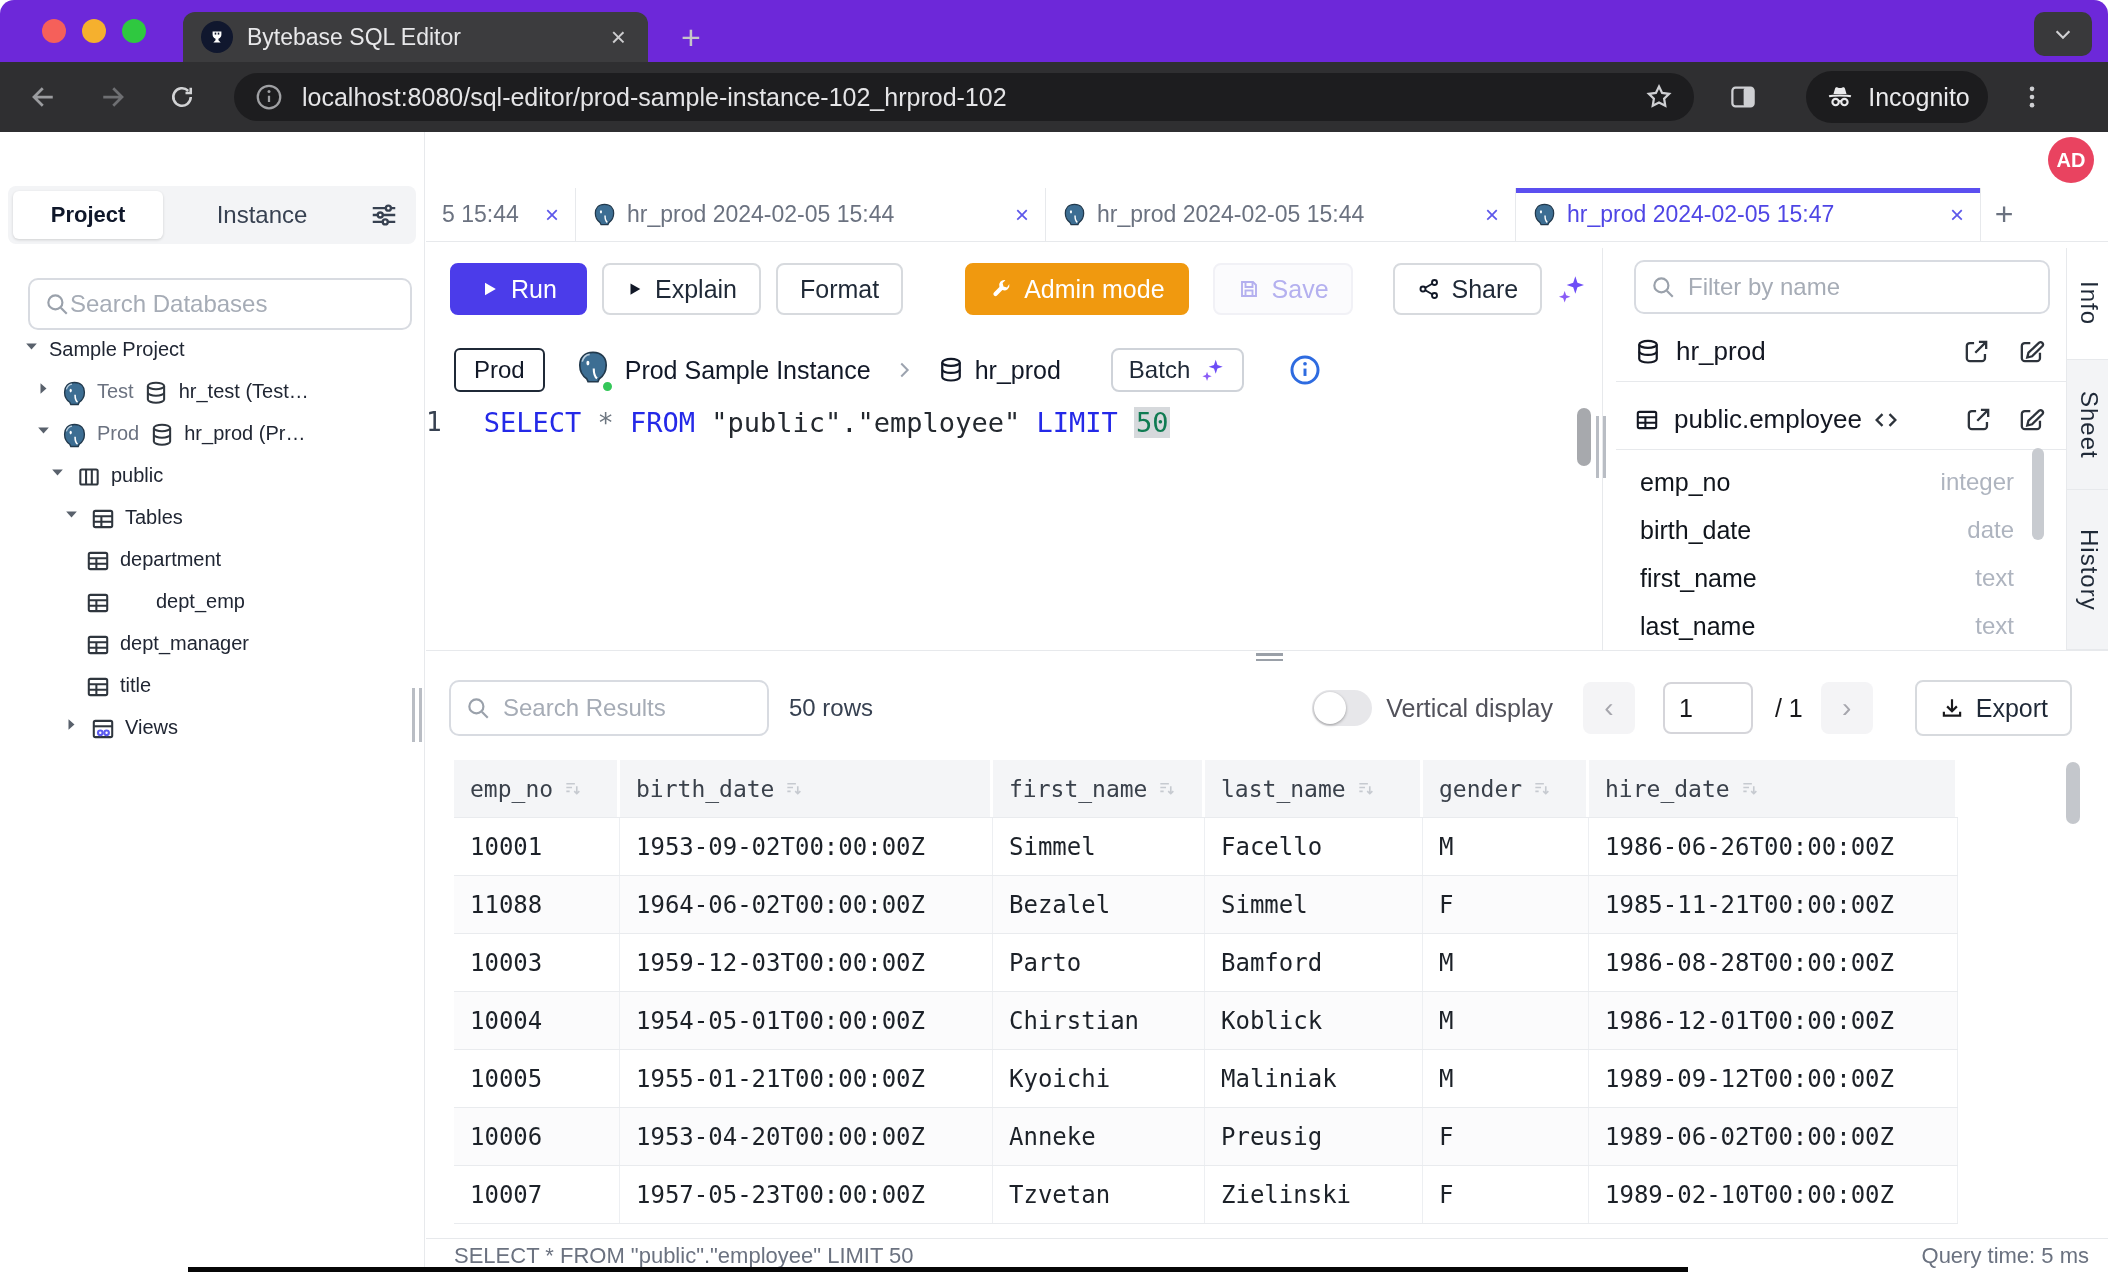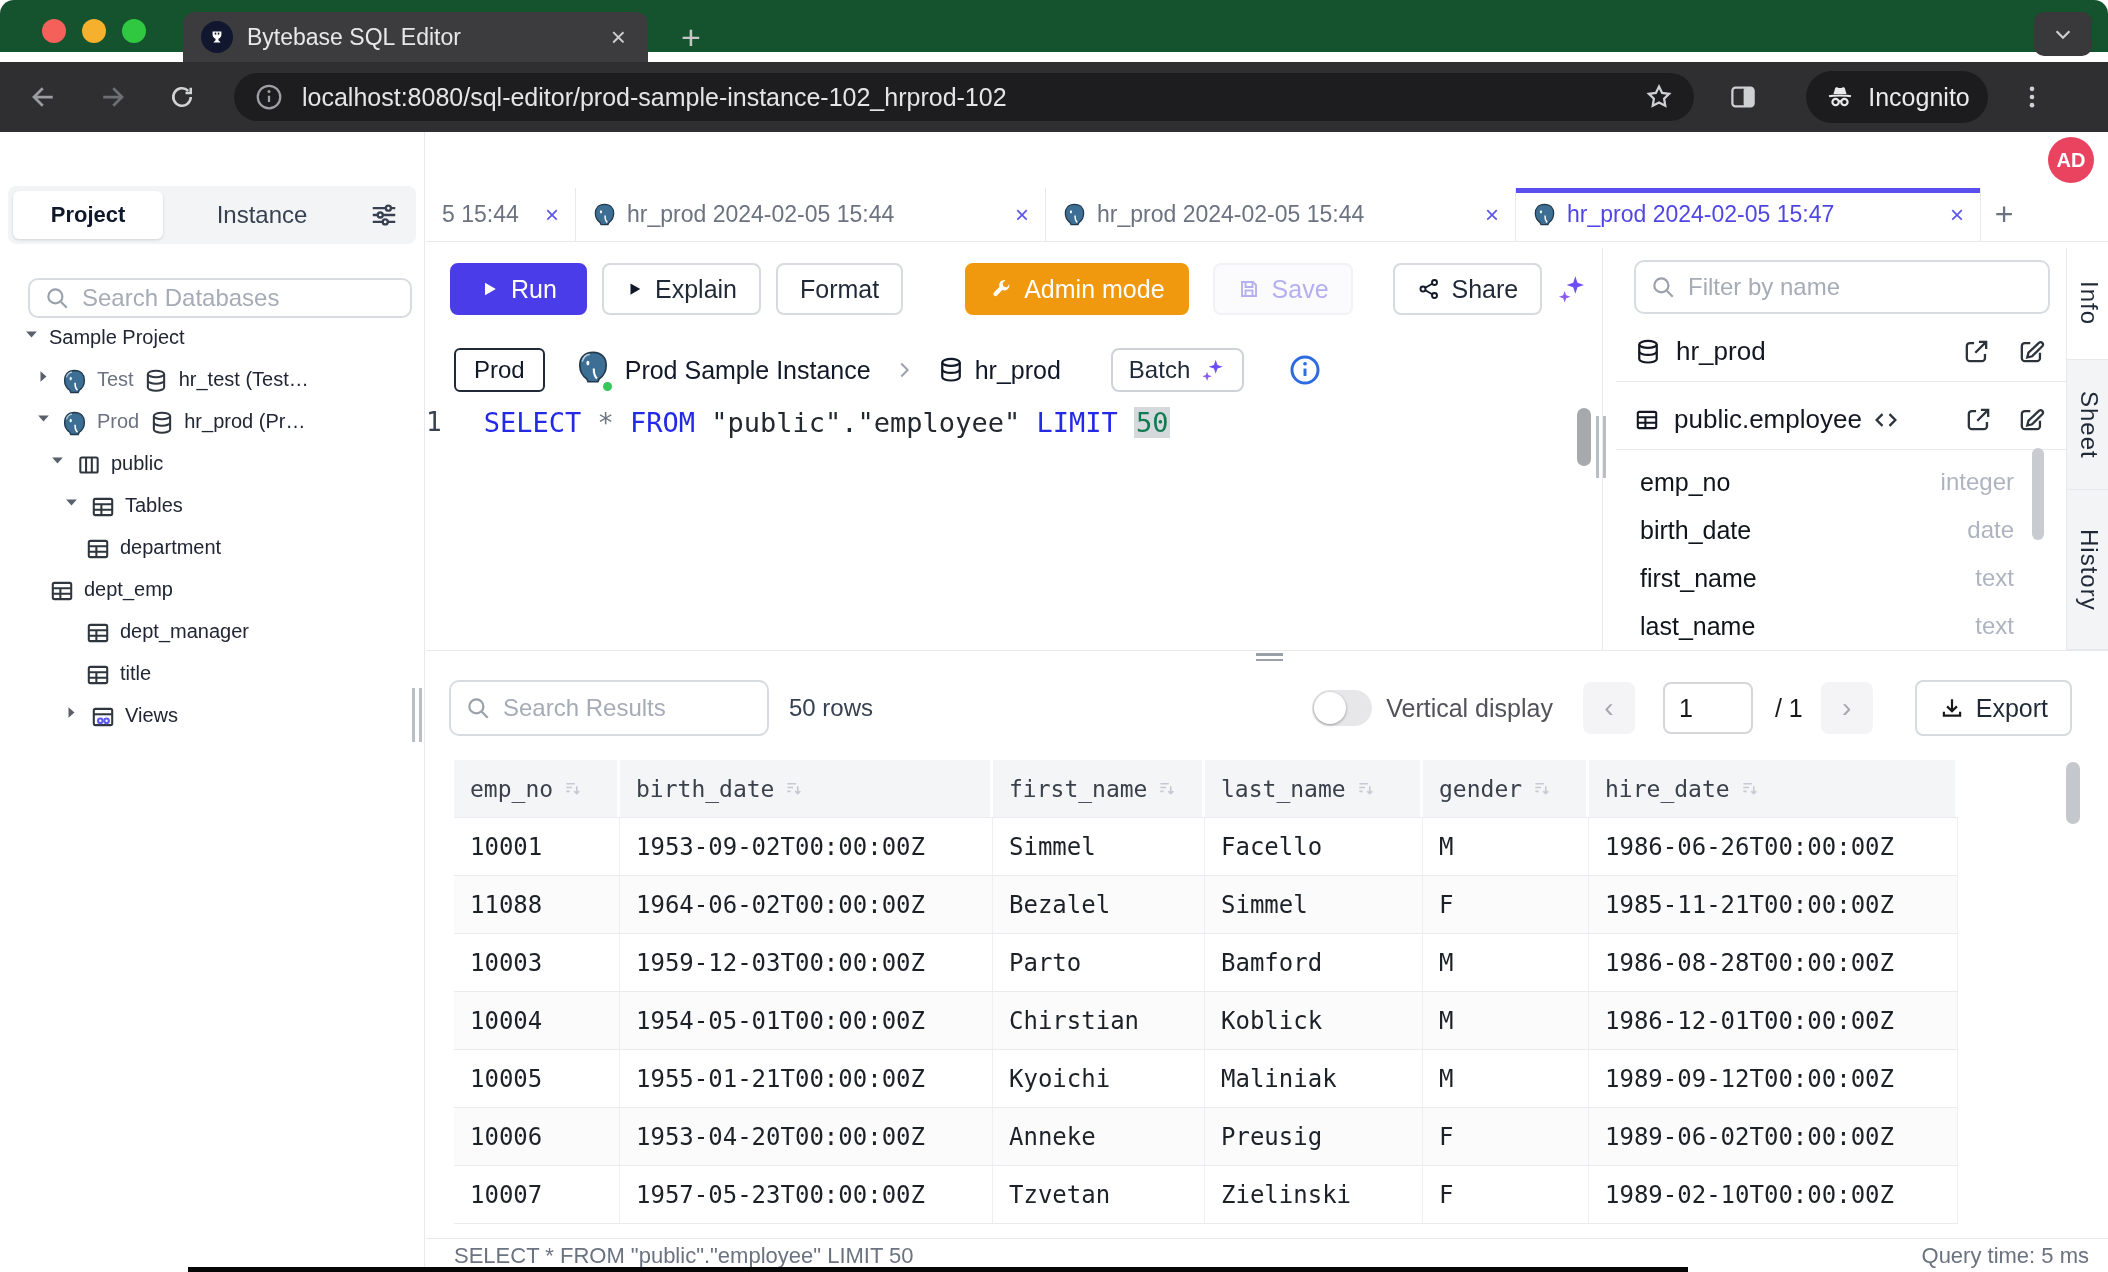--- a/index.html
+++ b/index.html
@@ -1,20 +1,20 @@
 <!DOCTYPE html>
 <html><head>
 <meta charset="utf-8">
 <style>
   * { box-sizing: border-box; margin: 0; padding: 0; }
   html,body { width:2108px; height:1272px; background:#fff; font-family:"Liberation Sans",sans-serif; }
   #window { position:relative; width:2108px; height:1272px; border-radius:14px 14px 12px 12px; overflow:hidden; background:#fff; }
 
   
-  .titlebar { position:absolute; top:0; left:0; right:0; height:52px; background:#14532d; }
+  .titlebar { position:absolute; top:0; left:0; right:0; height:62px; background:#6d28d9; }
   .lights { position:absolute; left:42px; top:0; height:62px; display:flex; align-items:center; gap:16px; }
   .light { width:24px; height:24px; border-radius:50%; }
   .light.red{ background:#f5605a; } .light.yellow{ background:#f5b02e; } .light.green{ background:#2fc840; }
   .browser-tab { position:absolute; left:183px; top:12px; width:465px; height:50px; background:#3c3c3e; border-radius:12px 12px 0 0; display:flex; align-items:center; padding:0 18px; }
   .favicon { width:32px; height:32px; border-radius:50%; background:#10172e; display:flex; align-items:center; justify-content:center; flex:none; }
   .favicon svg{ width:22px; height:22px; }
   .tab-title { margin-left:14px; font-size:23px; color:#e8e8ea; flex:1; white-space:nowrap; overflow:hidden; }
   .tab-close { font-size:26px; color:#cdcdcf; line-height:1; padding:0 4px; }
   .newtab { position:absolute; left:668px; top:14px; width:46px; height:46px; display:flex; align-items:center; justify-content:center; font-size:34px; color:#c6c6c8; font-weight:300; }
   .win-chevron { position:absolute; right:16px; top:12px; width:58px; height:44px; background:#39393b; border-radius:10px; display:flex; align-items:center; justify-content:center; color:#cfcfd1; }
@@ -34,21 +34,21 @@
 
   
   .app { position:absolute; top:132px; left:0; right:0; bottom:0; background:#fff; }
 
   
   .sidebar { position:absolute; left:0; top:0; bottom:0; width:425px; border-right:1px solid #e7e9ec; background:#fff; }
   .sb-header { margin:54px 8px 0 8px; background:#f3f4f6; border-radius:8px; height:58px; display:flex; align-items:center; padding:5px; }
   .sb-tab-active { width:150px; height:48px; background:#fff; border-radius:6px; box-shadow:0 1px 3px rgba(0,0,0,.15); display:flex; align-items:center; justify-content:center; font-size:22px; font-weight:600; color:#0f172a; }
   .sb-tab { flex:1; text-align:center; font-size:24px; color:#374151; }
   .sb-sliders { width:46px; display:flex; justify-content:center; color:#374151; margin-right:4px; }
-  .sb-search { margin:34px 12px 0 28px; height:40px; border:2px solid #d8dbe1; border-radius:10px; display:flex; align-items:center; padding:0 14px; gap:12px; background:#fff; }
+  .sb-search { margin:34px 12px 0 28px; height:52px; border:2px solid #d8dbe1; border-radius:10px; display:flex; align-items:center; padding:0 14px; background:#fff; }
   .sb-search input, .flt input, .res-search input { border:none; outline:none; flex:1; font-size:24px; font-family:"Liberation Sans",sans-serif; color:#1f2937; background:transparent; min-width:0; }
   ::placeholder { color:#a6acb6; opacity:1; }
   .mag { color:#9aa1ab; display:flex; flex:none; }
   #tree { margin-top:8px; }
   .tree-row { height:42px; display:flex; align-items:flex-start; font-size:20px; color:#202633; white-space:nowrap; }
   .tree-row.selected { background:#e9e6fc; margin:0 6px; border-radius:6px; }
   .ic { display:inline-flex; align-items:center; justify-content:center; flex:none; }
   .caret { width:18px; margin-right:9px; color:#59616c; }
   .ticon { width:27px; margin-right:9px; color:#2f363e; }
   .tlabel.env { color:#6b7280; margin-right:9px; }
@@ -349,21 +349,21 @@
           </div>
           <div class="tree-row" style="padding-left: 84px;">
             <span class="ic ticon">
               <svg width="26" height="26" viewBox="0 0 24 24" fill="none" stroke="currentColor" stroke-width="1.9">
                 <rect x="3.5" y="4.5" width="17" height="15" rx="1.5"></rect>
                 <path d="M3.5 9.5h17M3.5 14.5h17M10.5 9.5v10"></path>
               </svg>
             </span>
             <span class="tlabel">department</span>
           </div>
-          <div class="tree-row" style="padding-left: 48px;">
+          <div class="tree-row" style="padding-left: 84px; gap: 36px;">
             <span class="ic ticon">
               <svg width="26" height="26" viewBox="0 0 24 24" fill="none" stroke="currentColor" stroke-width="1.9">
                 <rect x="3.5" y="4.5" width="17" height="15" rx="1.5"></rect>
                 <path d="M3.5 9.5h17M3.5 14.5h17M10.5 9.5v10"></path>
               </svg>
             </span>
             <span class="tlabel">dept_emp</span>
           </div>
           <div class="tree-row" style="padding-left: 84px;">
             <span class="ic ticon">

